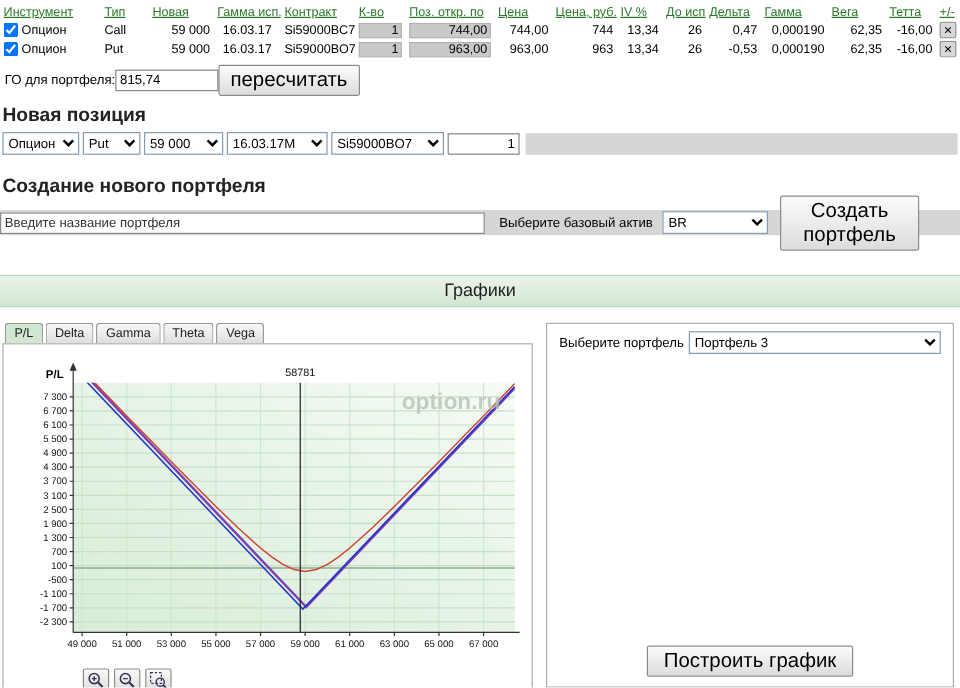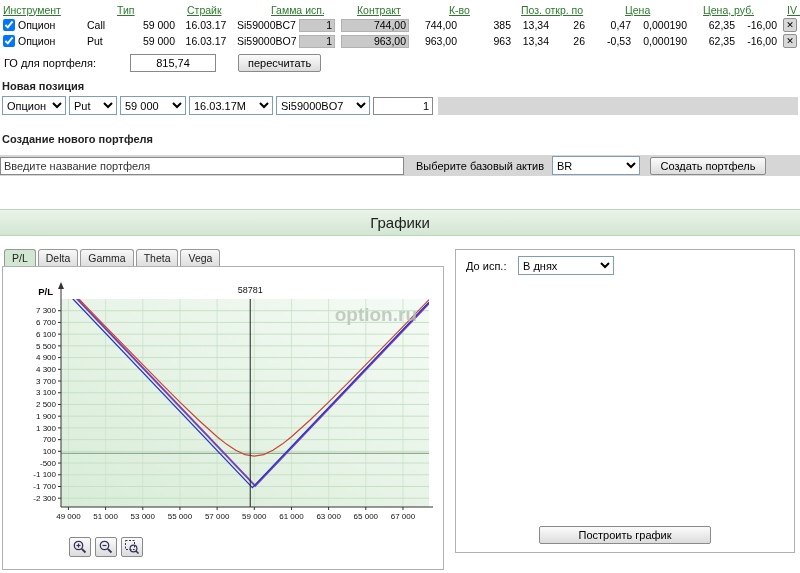--- a/index.html
+++ b/index.html
@@ -1,37 +1,37 @@
 <!DOCTYPE html>
 <html><head>
 <meta charset="utf-8">
 <style>
   html,body{margin:0;padding:0;background:#fff;color:#000;}
   body{width:800px;height:573px;overflow:hidden;font-family:"Liberation Sans",sans-serif;font-size:11px;position:relative;}
   
   .ptable{width:798px;margin-top:2px;}
   .prow{display:grid;grid-template-columns:84px 40px 54px 56px 62px 42px 74px 48px 54px 38px 36px 46px 56px 48px 42px 18px;align-items:center;height:16px;}
-  .phead{height:15px;gap:30px;}
+  .phead{height:15px;}
   .hlink{color:#2b7a2b;text-decoration:underline;cursor:pointer;white-space:nowrap;font-size:10.5px;}
   .c{padding:0 3px;white-space:nowrap;overflow:hidden;font-size:10.5px;}
   .r{text-align:right;}
   .ctr{text-align:center;}
   .instr{display:flex;align-items:center;gap:3px;}
   .instr input{margin:0;width:12px;height:12px;}
   .gin{width:100%;box-sizing:border-box;background:#c9c9c9;border:1px solid #b2b2b2;height:13px;font-size:10.5px;text-align:right;padding:0 2px;font-family:inherit;}
   .xbtn{width:14px;height:14px;line-height:11px;font-size:9px;padding:0;background:#d8d8d8;border:1px solid #909090;cursor:pointer;border-radius:2px;}
   .tot{font-weight:bold;}
   .totbox{grid-column:7/9;border:1px solid #808080;display:flex;justify-content:space-between;align-items:center;height:13px;padding:0 3px;font-size:10.5px;}
   
-  .btn{background:linear-gradient(#fbfbfb,#dcdcdc);border:1px solid #8a8a8a;border-radius:2px;font-size:11px;font-family:inherit;padding:2px 9px;cursor:pointer;}
+  .btn{background:linear-gradient(#fbfbfb,#dcdcdc);border:1px solid #8a8a8a;border-radius:2px;font-size:17px;font-family:inherit;padding:2px 9px;cursor:pointer;}
   .btn.green{background:linear-gradient(#f6fbf6,#d9e9d9);border-color:#96b296;}
   select{font-family:inherit;font-size:11px;height:19px;border:1px solid #7f9db9;background:#fff;}
   .tin{border:1px solid #888;height:16px;font-size:11px;font-family:inherit;padding:0 3px;}
-  .marginrow{display:flex;align-items:center;gap:22px;margin:5px 0 2px 4px;}
-  .sectitle{font-size:11px;font-weight:bold;color:#222;margin:8px 16px 4px 2px;}
+  .marginrow{display:flex;align-items:center;gap:0;margin:5px 0 2px 4px;}
+  .sectitle{font-size:16px;font-weight:bold;color:#222;margin:8px 16px 4px 2px;}
   .nprow{display:flex;align-items:center;gap:3px;padding-left:2px;}
   .grey-fill{flex:1;height:18px;background:#d6d6d6;margin:0 2px;}
   .npfrow{display:flex;align-items:center;background:#d6d6d6;height:21px;margin-top:10px;padding-right:0;}
   
   .banner{margin-top:33px;height:25px;line-height:25px;text-align:center;font-size:15px;color:#222;background:linear-gradient(#eaf4ea,#d2e6d2);border-top:1px solid #bcd6bc;border-bottom:1px solid #bcd6bc;}
   
   .panels{position:relative;height:322px;margin-top:13px;}
   .panel{position:absolute;top:0;}
   .tabs{display:flex;gap:2px;padding-left:2px;}
   .tab{border:1px solid #999;border-bottom:none;background:linear-gradient(#f8f8f8,#dedede);font-size:10.5px;padding:2px 7px;border-radius:3px 3px 0 0;color:#222;cursor:pointer;}
@@ -50,21 +50,21 @@
   .buildwrap{position:absolute;bottom:8px;left:0;width:100%;text-align:center;}
   .buildwrap .btn{width:172px;}
 </style>
 </head>
 <body>
 
 <div class="ptable">
   <div class="prow phead">
     <div class="c"><span class="hlink">Инструмент</span></div>
     <div class="c"><span class="hlink">Тип</span></div>
-    <div class="c"><span class="hlink">Страйк</span></div>
+    <div class="c"><span class="hlink">Новая</span></div>
     <div class="c"><span class="hlink">Гамма исп.</span></div>
     <div class="c"><span class="hlink">Контракт</span></div>
     <div class="c"><span class="hlink">К-во</span></div>
     <div class="c"><span class="hlink">Поз. откр. по</span></div>
     <div class="c"><span class="hlink">Цена</span></div>
     <div class="c"><span class="hlink">Цена, руб.</span></div>
     <div class="c"><span class="hlink">IV %</span></div>
     <div class="c"><span class="hlink">До исп.</span></div>
     <div class="c"><span class="hlink">Дельта</span></div>
     <div class="c"><span class="hlink">Гамма</span></div>
@@ -78,21 +78,21 @@
       <input type="checkbox" checked="true" style="">
       <span>Опцион</span>
     </div>
     <div class="c">Call</div>
     <div class="c r">59 000</div>
     <div class="c ctr">16.03.17</div>
     <div class="c">Si59000BC7</div>
     <div class="c"><input class="gin" value="1" style=""></div>
     <div class="c"><input class="gin" value="744,00" style=""></div>
     <div class="c r">744,00</div>
-    <div class="c r">385</div>
+    <div class="c r">744</div>
     <div class="c r">13,34</div>
     <div class="c r">26</div>
     <div class="c r">0,47</div>
     <div class="c r">0,000190</div>
     <div class="c r">62,35</div>
     <div class="c r">-16,00</div>
     <div class="c"><button class="xbtn">✕</button></div>
   </div>
 
   <div class="prow">
@@ -114,21 +114,21 @@
     <div class="c r">0,000190</div>
     <div class="c r">62,35</div>
     <div class="c r">-16,00</div>
     <div class="c"><button class="xbtn">✕</button></div>
   </div>
 
 </div>
 
 <div class="marginrow">
   <span>ГО для портфеля:</span>
-  <input class="tin r" style="width: 78px; text-align: center; margin-left: 12px;" value="815,74">
+  <input class="tin r" style="width: 78px; text-align: left;" value="815,74">
   <button class="btn">пересчитать</button>
 </div>
 
 <div class="sectitle">Новая позиция</div>
 <div class="nprow">
   <select style="width:64px;"><option>Опцион</option></select>
   <select style="width:48px;"><option>Put</option></select>
   <select style="width:66px;"><option>59 000</option></select>
   <select style="width:84px;"><option>16.03.17M</option></select>
   <select style="width:94px;"><option>Si59000BO7</option></select>
@@ -284,22 +284,22 @@
               <line x1="12" y1="12" x2="14.5" y2="14.5" stroke="#335" stroke-width="1.6"></line>
             </svg>
         </button>
       </div>
     </div>
   </div>
 
   <div class="panel" id="right-panel">
     <div class="pbody">
       <div class="rprow">
-        <span class="rplabel" style="width:46px;">До исп.:</span>
-        <select style="width:96px;"><option>В днях</option></select>
+        <span class="rplabel" style="width:102px;">Выберите портфель</span>
+        <select style="flex:1;"><option>Портфель 3</option></select>
       </div>
       <div class="buildwrap">
         <button class="btn">Построить график</button>
       </div>
     </div>
   </div>
 
 </div>
 
 </body></html>

